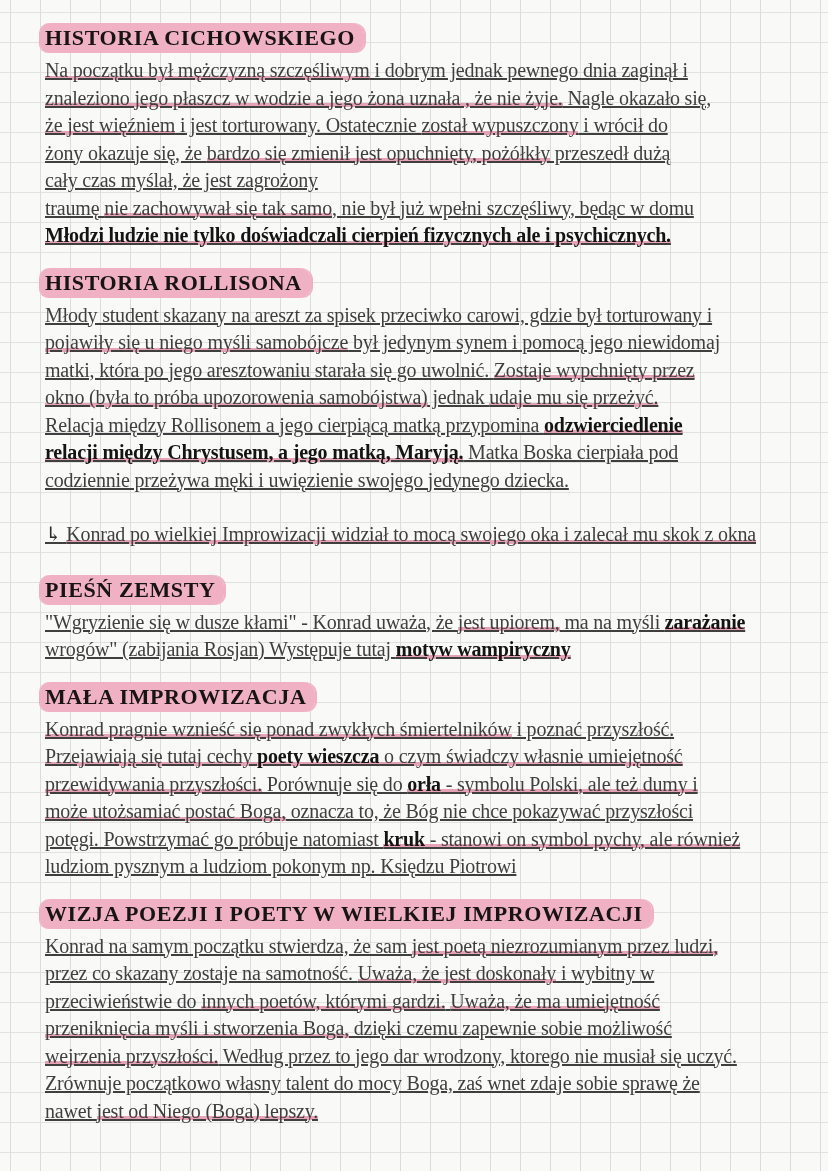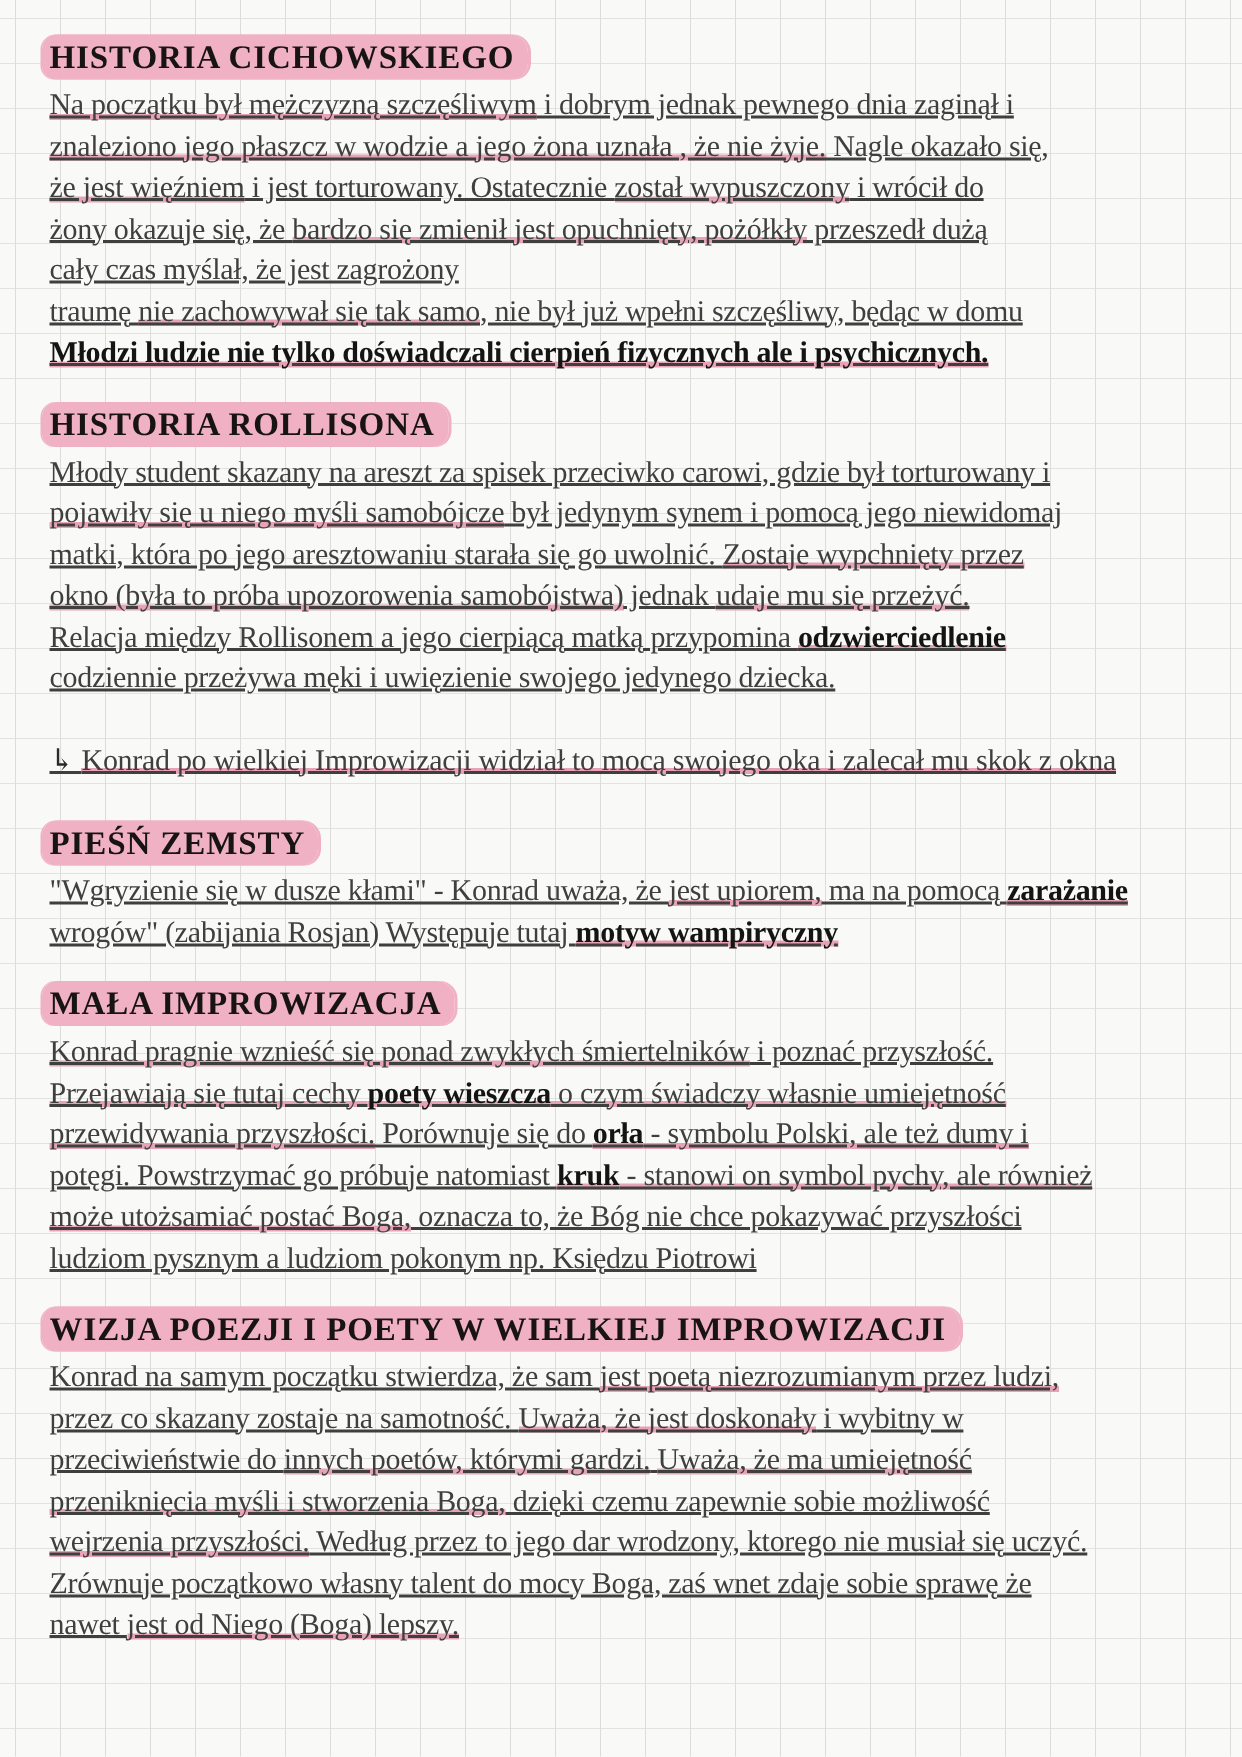--- a/index.html
+++ b/index.html
@@ -10,21 +10,21 @@
       linear-gradient(to right,#dcdcdc 1px,transparent 1px),
       linear-gradient(to bottom,#e2e2e2 1px,transparent 1px);
     background-size:30px 30px;
     background-position:10px 12px;
     overflow:hidden;
     font-family:"Liberation Serif","DejaVu Serif",serif;
   }
   .content{
     box-sizing:border-box;
     width:828px;height:1171px;
-    padding:24px 10px 0 33px;
+    padding:24px 10px 0 45px;
   }
   section{margin:0;}
   section + section{margin-top:19px;}
   section.margin-note{margin-top:27px;margin-bottom:27px;}
   h2.heading{
     margin:0 0 5px 0;
     font-size:22px;
     line-height:28px;
     font-weight:700;
     letter-spacing:0.6px;
@@ -70,37 +70,38 @@
       <div class="line"><span>traumę </span><span class="u">nie zachowywał się tak samo</span><span>, nie był już wpełni szczęśliwy, będąc w domu</span></div>
       <div class="line"><span class="b u">Młodzi ludzie nie tylko doświadczali cierpień fizycznych ale i psychicznych.</span></div>
     </section>
     <section>
       <h2 class="heading"><span class="hl">HISTORIA ROLLISONA</span></h2>
       <div class="line"><span>Młody student skazany na areszt za spisek przeciwko carowi, gdzie był torturowany i</span></div>
       <div class="line"><span class="u">pojawiły się u niego myśli samobójcze</span><span> był jedynym synem i pomocą jego niewidomaj</span></div>
       <div class="line"><span>matki, która po jego aresztowaniu starała się go uwolnić. </span><span class="u">Zostaje wypchnięty przez</span></div>
       <div class="line"><span class="u">okno (była to próba upozorowenia samobójstwa)</span><span> jednak </span><span class="u">udaje mu się przeżyć.</span></div>
       <div class="line"><span>Relacja między Rollisonem a jego cierpiącą matką przypomina </span><span class="b u">odzwierciedlenie</span></div>
+      <div class="line"><span class="b u">relacji między Chrystusem, a jego matką, Maryją.</span><span> Matka Boska cierpiała pod</span></div>
       <div class="line"><span>codziennie przeżywa męki i uwięzienie swojego jedynego dziecka.</span></div>
     </section>
     <section class="margin-note">
       <div class="line"><span class="arrow">↳ </span><span class="u">Konrad po wielkiej Improwizacji widział to mocą swojego oka i zalecał mu skok z okna</span></div>
     </section>
     <section>
       <h2 class="heading"><span class="hl">PIEŚŃ ZEMSTY</span></h2>
-      <div class="line"><span>"Wgryzienie się w dusze kłami" - Konrad uważa, że </span><span class="u">jest upiorem,</span><span> ma na pomocą </span><span class="b u">zarażanie</span></div>
+      <div class="line"><span>"Wgryzienie się w dusze kłami" - Konrad uważa, że </span><span class="u">jest upiorem,</span><span> ma na myśli </span><span class="b u">zarażanie</span></div>
       <div class="line"><span>wrogów" (zabijania Rosjan) Występuje tutaj </span><span class="b u">motyw wampiryczny</span></div>
     </section>
     <section>
       <h2 class="heading"><span class="hl">MAŁA IMPROWIZACJA</span></h2>
       <div class="line"><span class="u">Konrad pragnie wznieść się ponad zwykłych śmiertelników</span><span> i poznać przyszłość.</span></div>
       <div class="line"><span class="u">Przejawiają się tutaj cechy </span><span class="b u">poety wieszcza</span><span class="u"> o czym świadczy własnie umiejętność</span></div>
       <div class="line"><span class="u">przewidywania przyszłości.</span><span> Porównuje się do </span><span class="b u">orła</span><span class="u"> - symbolu Polski, ale też dumy i</span></div>
+      <div class="line"><span class="u">może utożsamiać postać Boga,</span><span> oznacza to, że Bóg nie chce pokazywać przyszłości</span></div>
       <div class="line"><span>potęgi. Powstrzymać go próbuje natomiast </span><span class="b u">kruk</span><span class="u"> - stanowi on symbol pychy, ale również</span></div>
-      <div class="line"><span class="u">może utożsamiać postać Boga,</span><span> oznacza to, że Bóg nie chce pokazywać przyszłości</span></div>
       <div class="line"><span>ludziom pysznym a ludziom pokonym np. Księdzu Piotrowi</span></div>
     </section>
     <section>
       <h2 class="heading"><span class="hl">WIZJA POEZJI I POETY W WIELKIEJ IMPROWIZACJI</span></h2>
       <div class="line"><span>Konrad na samym początku stwierdza, że sam </span><span class="u">jest poetą niezrozumianym przez ludzi,</span></div>
       <div class="line"><span>przez co skazany zostaje na samotność. </span><span class="u">Uważa, że jest doskonały</span><span> i wybitny w</span></div>
       <div class="line"><span>przeciwieństwie do </span><span class="u">innych poetów, którymi gardzi.</span><span> </span><span class="u">Uważa, że ma umiejętność</span></div>
       <div class="line"><span class="u">przeniknięcia myśli i stworzenia Boga,</span><span> dzięki czemu zapewnie sobie możliwość</span></div>
       <div class="line"><span class="u">wejrzenia przyszłości.</span><span> Według przez to jego dar wrodzony, ktorego nie musiał się uczyć.</span></div>
       <div class="line"><span>Zrównuje początkowo własny talent do mocy Boga, zaś wnet zdaje sobie sprawę że</span></div>

